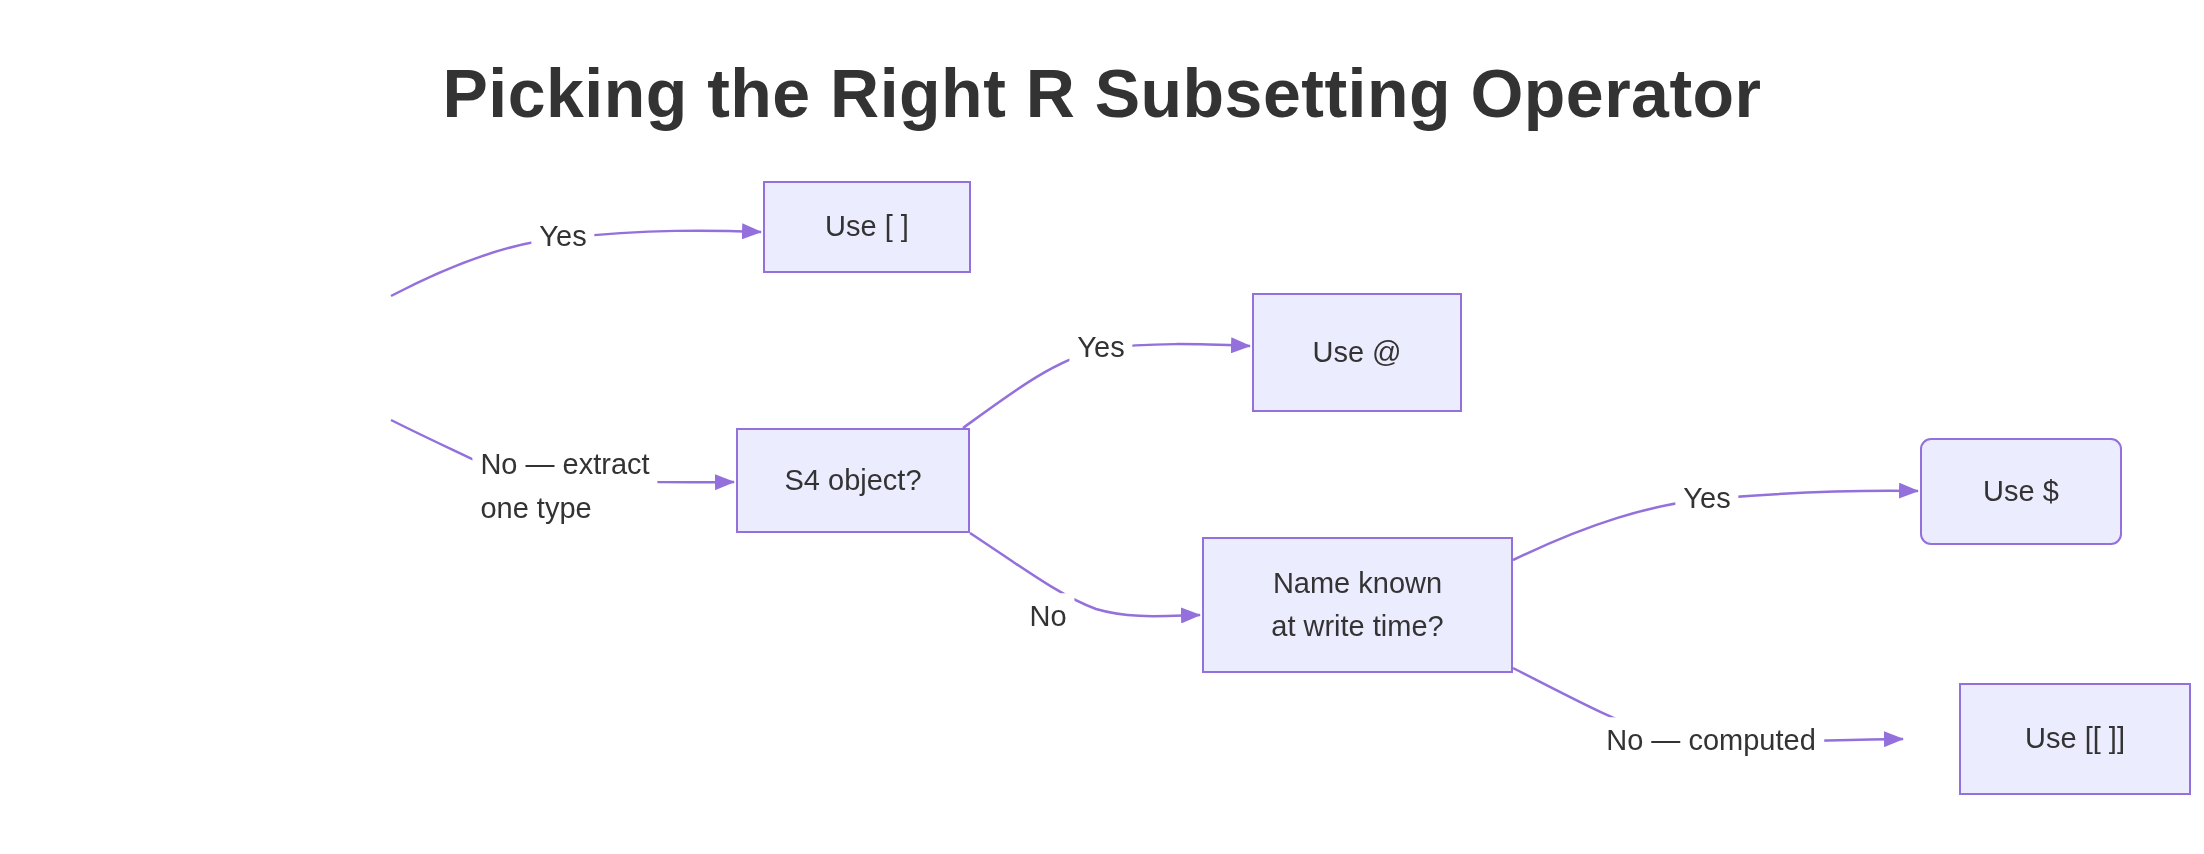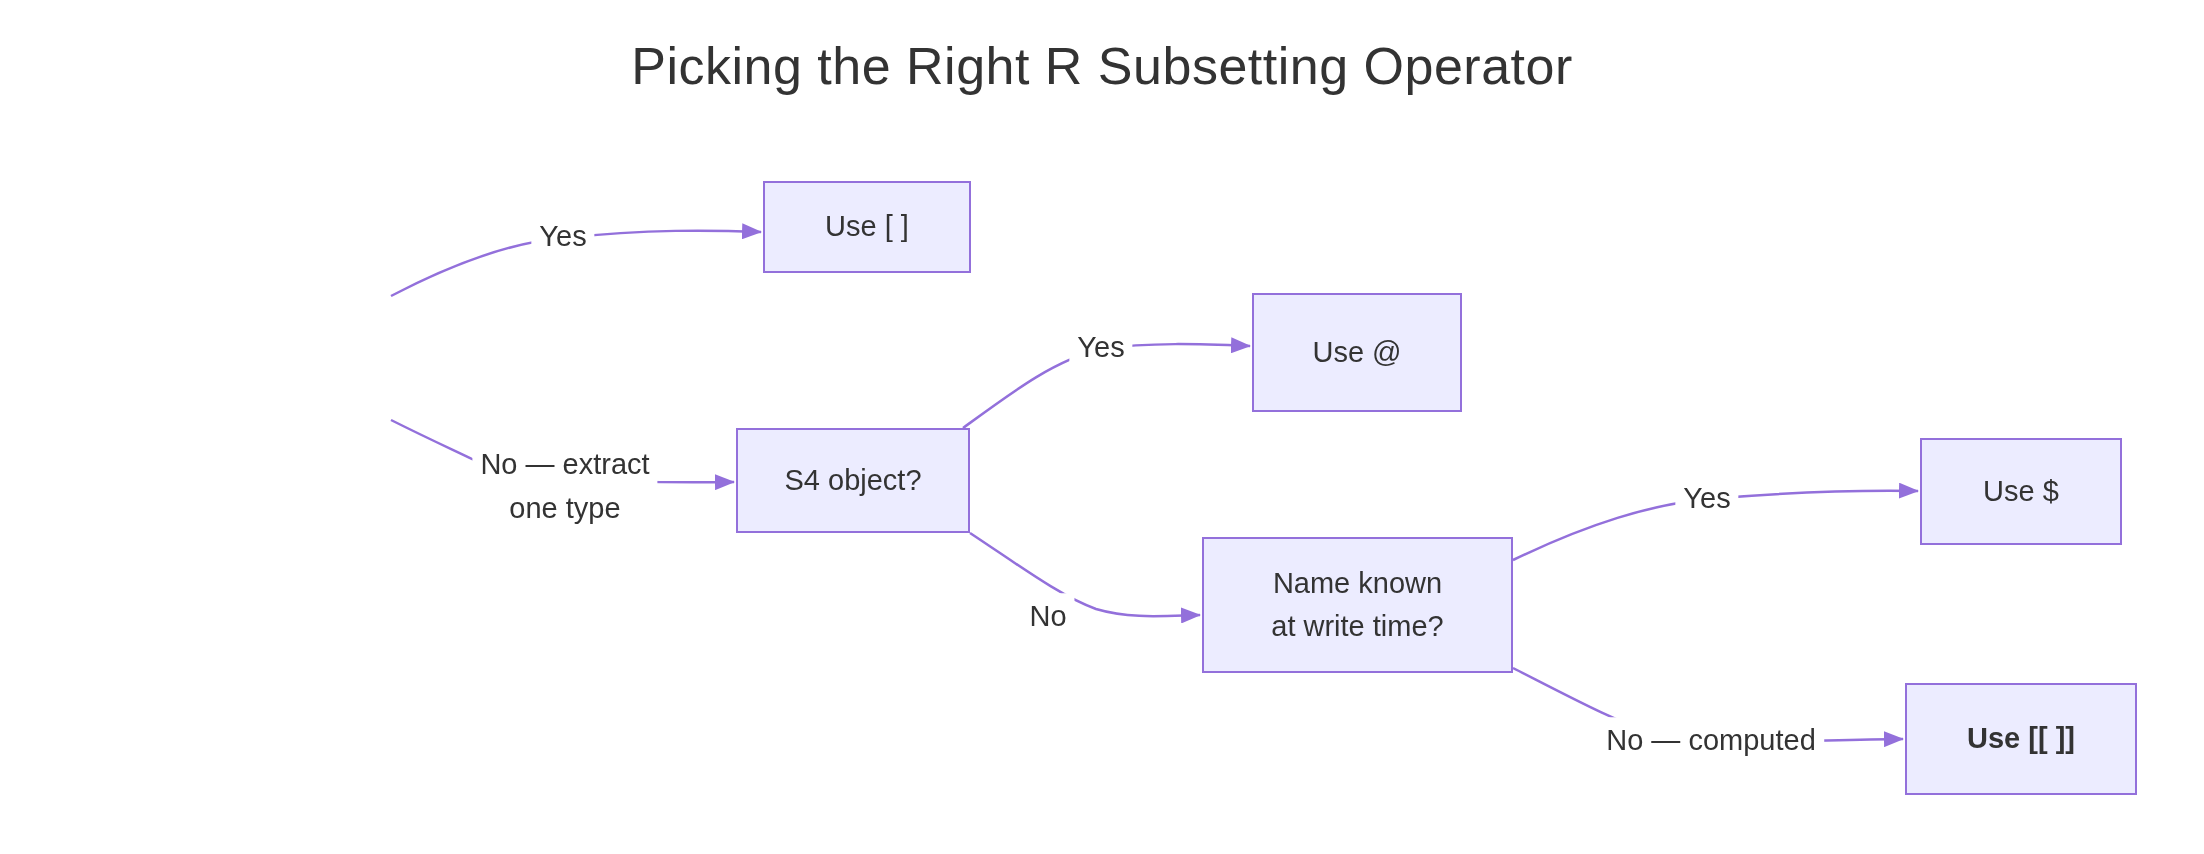--- a/index.html
+++ b/index.html
@@ -18,25 +18,25 @@
   .canvas{
     position:relative;
     width:2204px;
     height:854px;
     background:var(--background);
     overflow:hidden;
   }
   .title{
     position:absolute;
     left:0;
-    top:36px;
+    top:54px;
     width:2204px;
     text-align:center;
-    font-size:52px;
-    font-weight:400;
+    font-size:68px;
+    font-weight:700;
     color:var(--text);
     letter-spacing:0.5px;
   }
   svg.edges{
     position:absolute;
     left:0;
     top:0;
     width:2204px;
     height:854px;
   }
@@ -63,21 +63,20 @@
     text-align:center;
   }
   .edge-label{
     position:absolute;
     transform:translate(-50%,-50%);
     background:var(--background);
     padding:2px 8px;
     font-size:29px;
     line-height:1.5;
     color:var(--text);
-    text-align:center;
     white-space:nowrap;
   }
   .edge-label span{display:block;}
 </style>
 </head>
 <body>
 
 <div class="canvas">
 
   <div class="title">Picking the Right R Subsetting Operator</div>
@@ -107,25 +106,25 @@
 
   <div class="node" style="left:1252px;top:293px;width:210px;height:119px;">
     <span>Use @</span>
   </div>
 
   <div class="node" style="left:1202px;top:537px;width:311px;height:136px;">
     <span>Name known</span>
     <span>at write time?</span>
   </div>
 
-  <div class="node" style="left:1920px;top:438px;width:202px;height:107px;">
+  <div class="node" style="left:1920px;top:438px;width:202px;height:107px;border-radius:11px;">
     <span>Use $</span>
   </div>
 
-  <div class="node" style="left:1905px;top:683px;width:232px;height:112px;font-weight:bold;">
+  <div class="node" style="left:1959px;top:683px;width:232px;height:112px;">
     <span>Use [[ ]]</span>
   </div>
 
   <div class="edge-label" style="left:563px;top:237px;">
     <span>Yes</span>
   </div>
 
   <div class="edge-label" style="left:565px;top:486px;">
     <span>No — extract</span>
     <span>one type</span>

